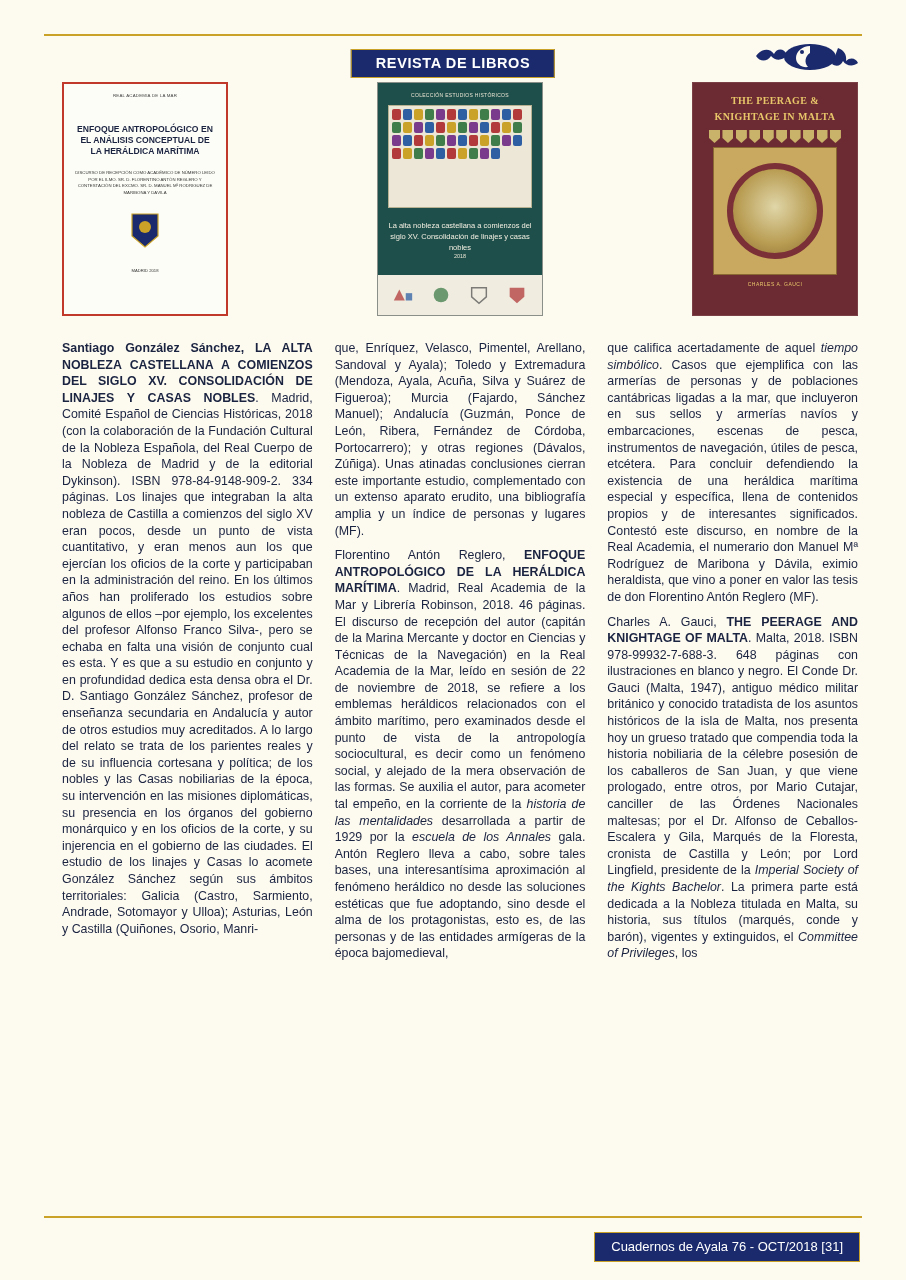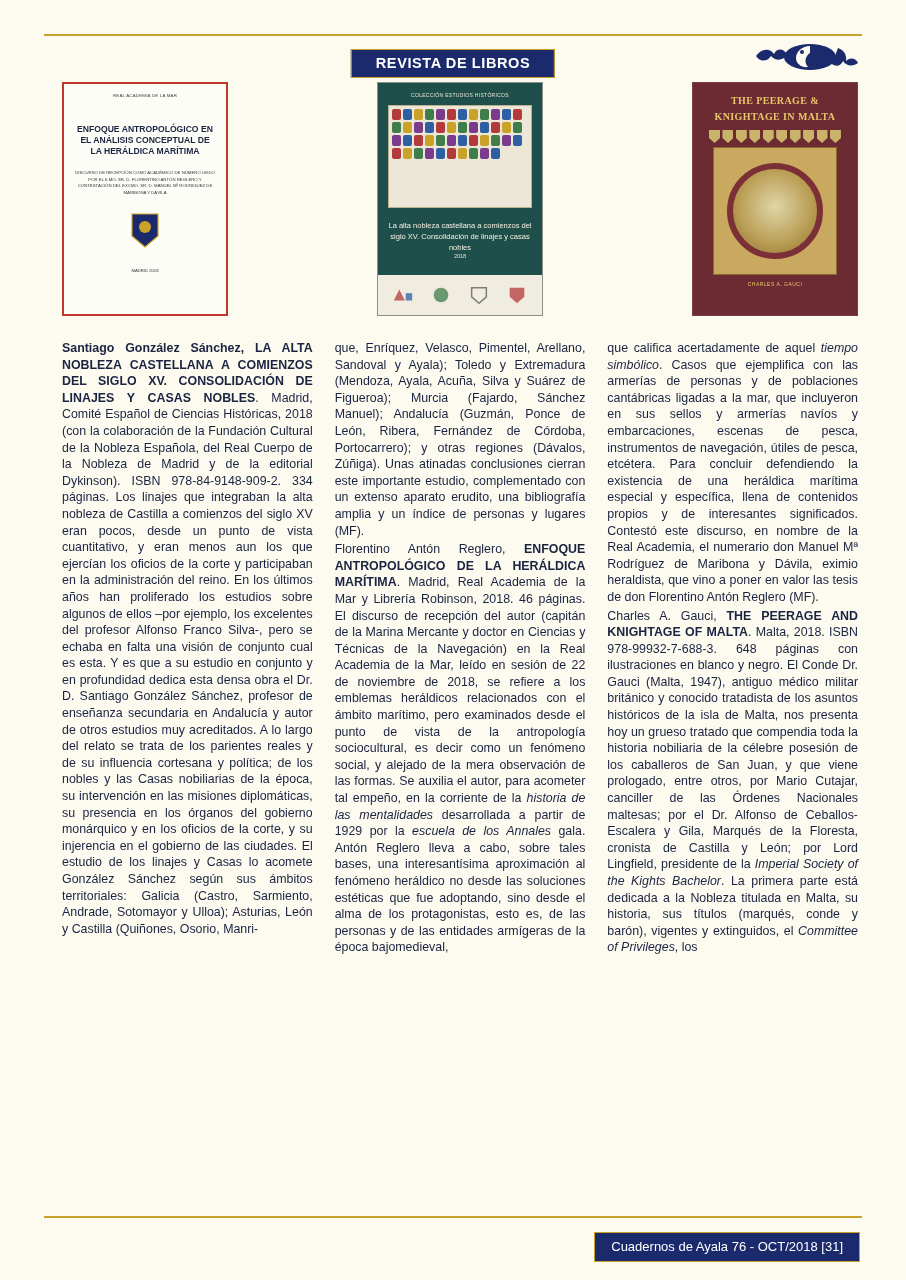--- a/index.html
+++ b/index.html
@@ -202,21 +202,21 @@
   }
   .col {
     width: 260px;
     font-size: 12.4px;
     line-height: 16.6px;
     text-align: justify;
     color: #1a2340;
     hyphens: auto;
   }
   .col p { margin: 0 0 0 0; }
-  .col p + p { margin-top: 2px; }
+  .col p + p { margin-top: 8px; }
   b, strong { font-weight: bold; }
   i, em { font-style: italic; }
   
   .footer {
     position: absolute;
     right: 46px;
     bottom: 18px;
     background: #1a2a6c;
     color: #fff;
     font-size: 13px;

